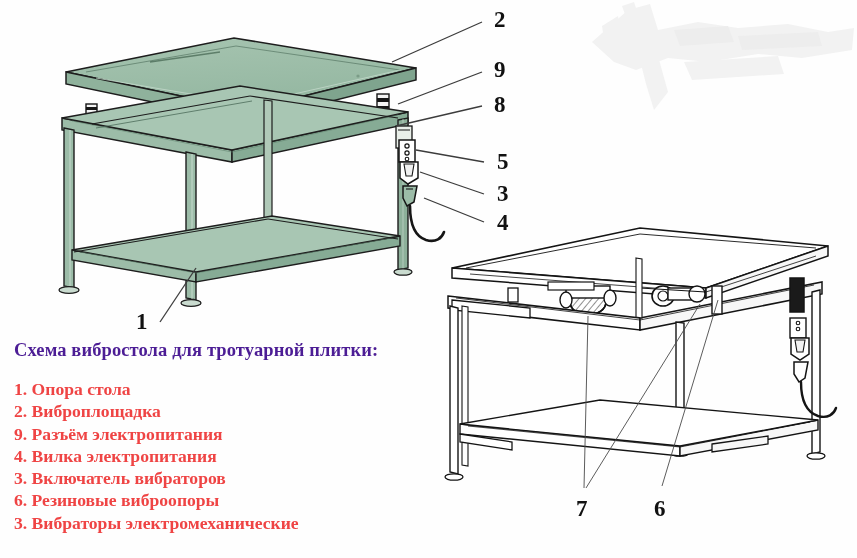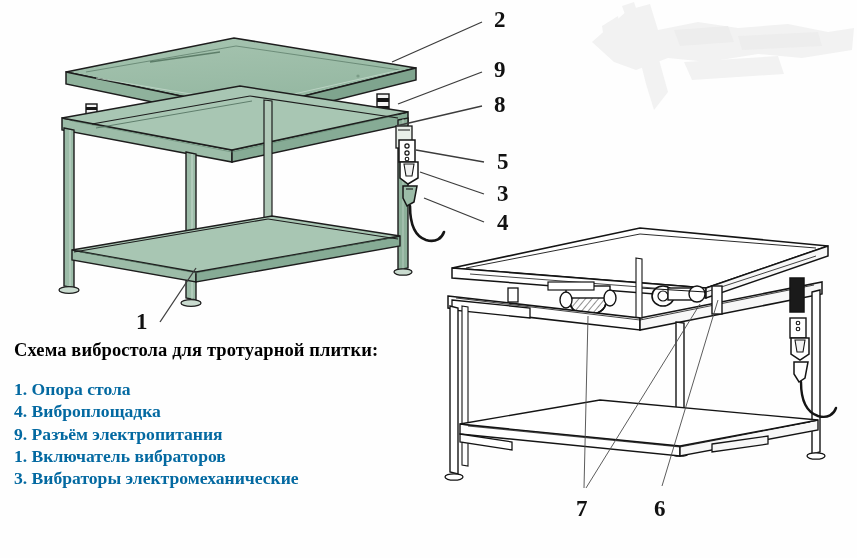--- a/index.html
+++ b/index.html
@@ -16,27 +16,27 @@
     pointer-events:none;
   }
 
   
   svg.layer{position:absolute;left:0;top:0;width:857px;height:558px;overflow:visible;}
 
   
   .caption{
     position:absolute;left:14px;top:340px;
     font-family:"Liberation Serif", serif;
-    font-weight:bold;font-size:18.5px;color:#000000;
+    font-weight:bold;font-size:18.5px;color:#4c1d95;
     letter-spacing:0.1px;white-space:nowrap;
   }
   .legend{
     position:absolute;left:14px;top:378px;
     font-family:"Liberation Serif", serif;
-    font-weight:bold;font-size:17.6px;color:#0369a1;
+    font-weight:bold;font-size:17.6px;color:#ef4444;
     line-height:22.3px;
   }
   .legend .li{white-space:nowrap;}
 
   .callout{
     position:absolute;
     font-family:"Liberation Serif", serif;
     font-weight:bold;font-size:23px;color:#111111;
     line-height:1;
   }
@@ -283,19 +283,21 @@
   <div class="callout" style="left:497px;top:182px;">3</div>
   <div class="callout" style="left:497px;top:211px;">4</div>
   <div class="callout" style="left:136px;top:310px;">1</div>
   <div class="callout" style="left:576px;top:497px;">7</div>
   <div class="callout" style="left:654px;top:497px;">6</div>
 
   <div class="caption">Схема вибростола для тротуарной плитки:</div>
 
   <div class="legend">
     <div class="li">1. Опора стола</div>
-    <div class="li">4. Виброплощадка</div>
+    <div class="li">2. Виброплощадка</div>
     <div class="li">9. Разъём электропитания</div>
-    <div class="li">1. Включатель вибраторов</div>
+    <div class="li">4. Вилка электропитания</div>
+    <div class="li">3. Включатель вибраторов</div>
+    <div class="li">6. Резиновые виброопоры</div>
     <div class="li">3. Вибраторы электромеханические</div>
   </div>
 
 </div>
 
 </body></html>

